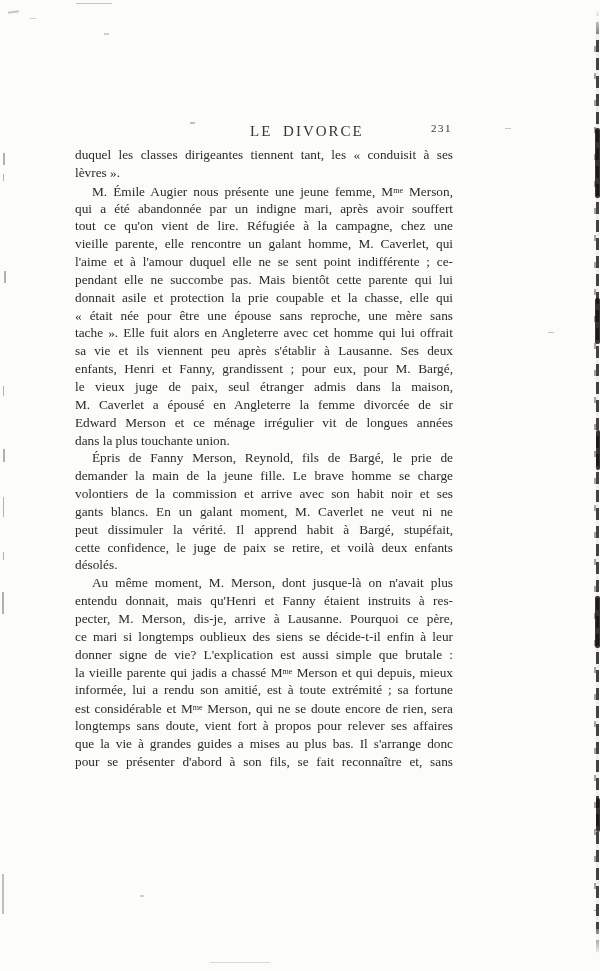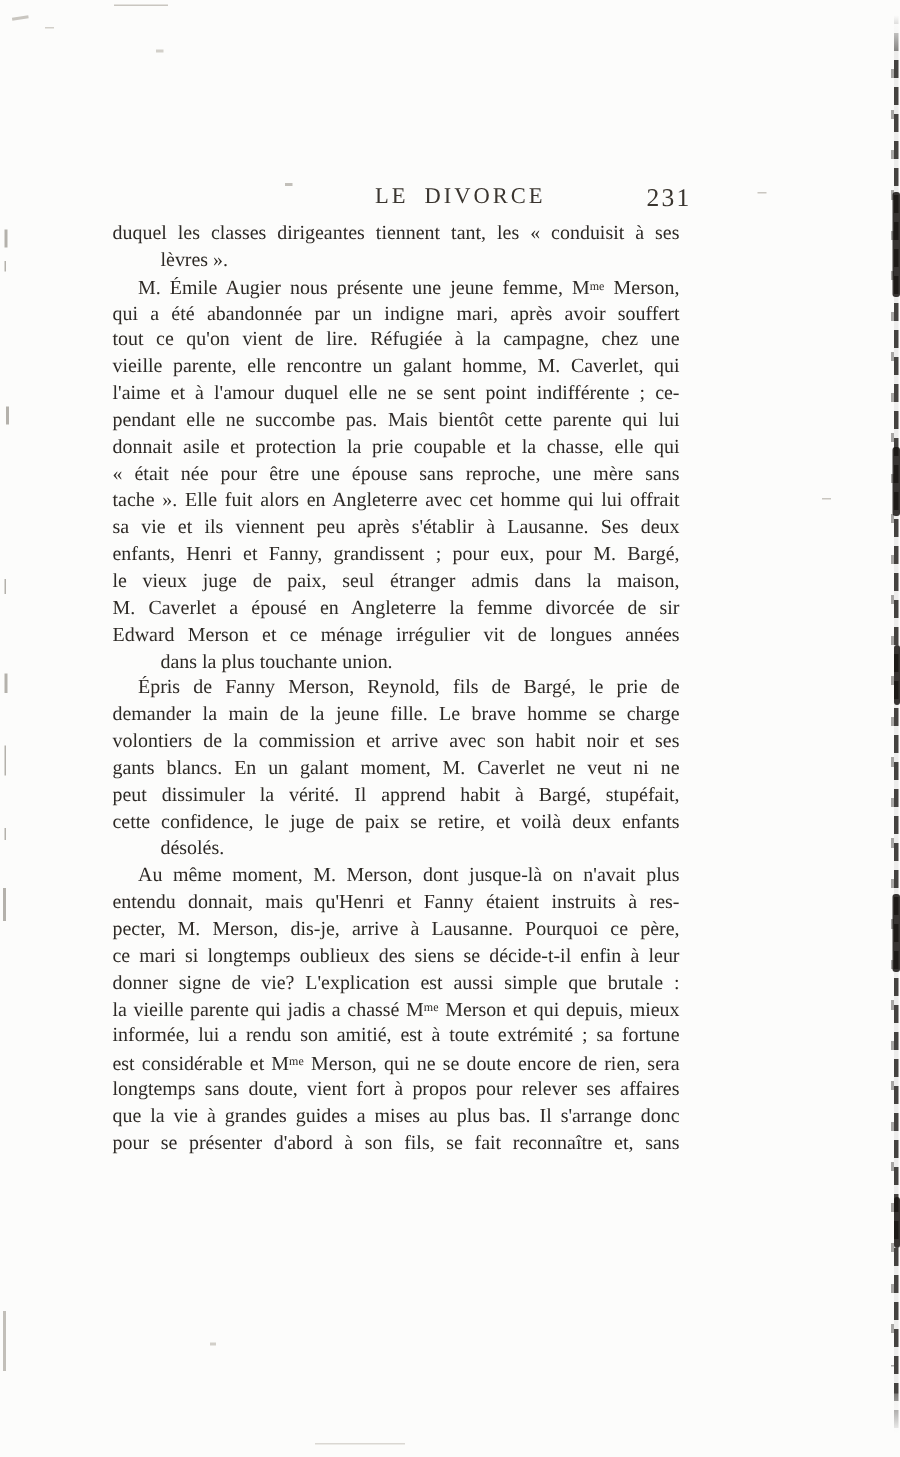--- a/index.html
+++ b/index.html
@@ -12,33 +12,33 @@
 
   
   .running-head{position:absolute;top:0;left:0;width:600px;height:145px;}
   .head-title{
     position:absolute;left:226px;top:123px;
     font-size:15px;letter-spacing:2px;word-spacing:5px;
     color:#3a352f;white-space:nowrap;margin-left:24px;
   }
   .head-num{
     position:absolute;left:431px;top:122px;
-    font-size:17px;letter-spacing:1.5px;color:#3a352f;
+    font-size:11px;letter-spacing:1.5px;color:#3a352f;
   }
 
   
   .text-block{
     position:absolute;left:75px;top:146px;width:378px;
     color:#2e2a26;font-size:13.3px;
   }
   .line{
     height:17.85px;line-height:17.85px;white-space:nowrap;
     text-align:justify;text-align-last:justify;
   }
-  .line.no-j{text-align:left;text-align-last:left;margin-left:32px;}
+  .line.no-j{text-align:left;text-align-last:left;}
   .line.indent{padding-left:17px;}
   .sup{font-size:8px;vertical-align:0.38em;letter-spacing:0;}
 
   
   .edge-strip{position:absolute;top:0;right:0;width:9px;height:971px;}
   .edge-line1{
     position:absolute;right:1px;top:4px;bottom:14px;width:3px;
     background:repeating-linear-gradient(to bottom,
       rgba(28,25,22,.82) 0 12px, rgba(28,25,22,.07) 12px 18px);
   }

